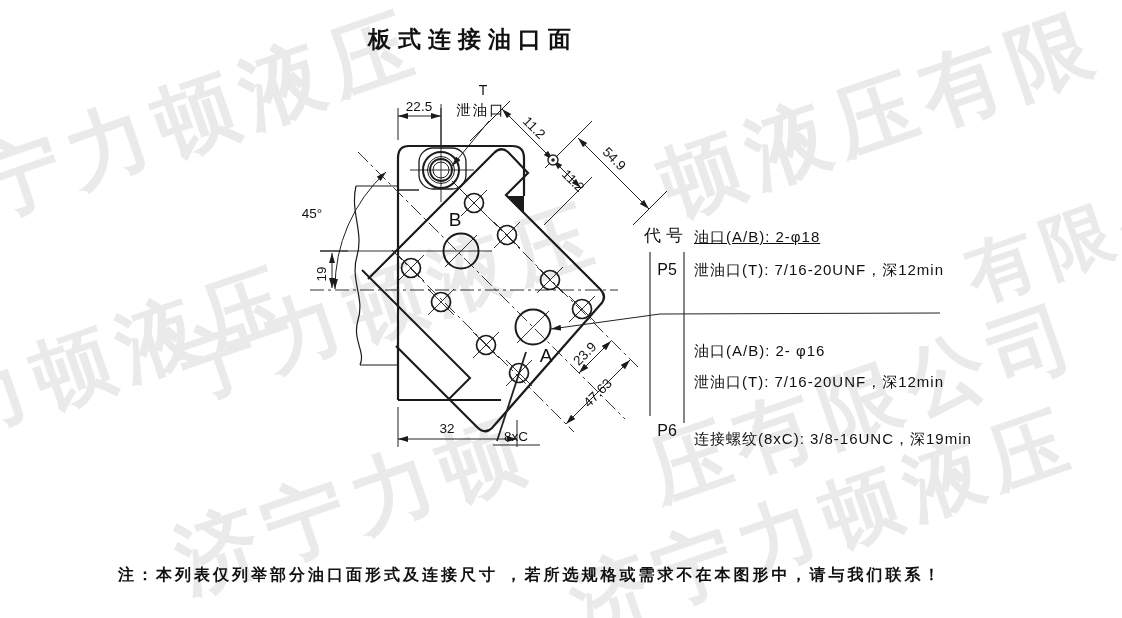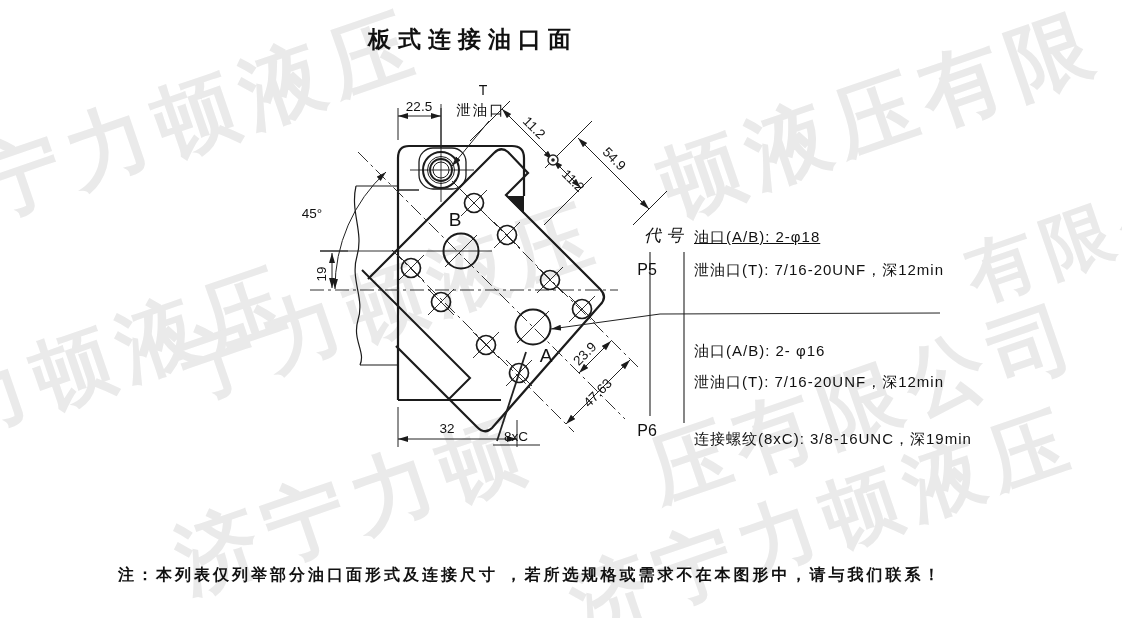--- a/index.html
+++ b/index.html
@@ -6,22 +6,22 @@
   #page{position:relative;width:1122px;height:618px;background:#fff;overflow:hidden;
         font-family:"Liberation Sans", sans-serif;color:#111;}
   .wm{position:absolute;color:#eaeaea;font-weight:bold;white-space:nowrap;
       transform:rotate(-19deg);letter-spacing:10px;pointer-events:none;z-index:1;}
   svg{position:absolute;left:0;top:0;z-index:2;}
   .title{position:absolute;left:368px;top:24px;font-size:23px;font-weight:bold;
          letter-spacing:7px;z-index:3;}
   .note{position:absolute;left:118px;top:565px;font-size:16px;font-weight:600;
         letter-spacing:3px;z-index:3;white-space:nowrap;}
   .spec{position:absolute;left:694px;font-size:15px;letter-spacing:1px;z-index:3;white-space:nowrap;}
-  .code{position:absolute;left:632px;width:30px;text-align:center;font-size:16px;z-index:3;}
-  .thead{position:absolute;left:644px;top:224px;font-size:17px;letter-spacing:5px;z-index:3;font-style:italic;}
+  .code{position:absolute;left:652px;width:30px;text-align:center;font-size:16px;z-index:3;}
+  .thead{position:absolute;left:644px;top:224px;font-size:17px;letter-spacing:5px;z-index:3;}
   text{font-family:"Liberation Sans", sans-serif;fill:#111;}
 </style>
 </head>
 <body>
 
 <div id="page">
 
   <div class="wm" style="left:-30px;top:60px;font-size:82px;">宁力顿液压</div>
   <div class="wm" style="left:650px;top:60px;font-size:82px;">顿液压有限</div>
   <div class="wm" style="left:-60px;top:300px;font-size:80px;">力顿液压</div>

